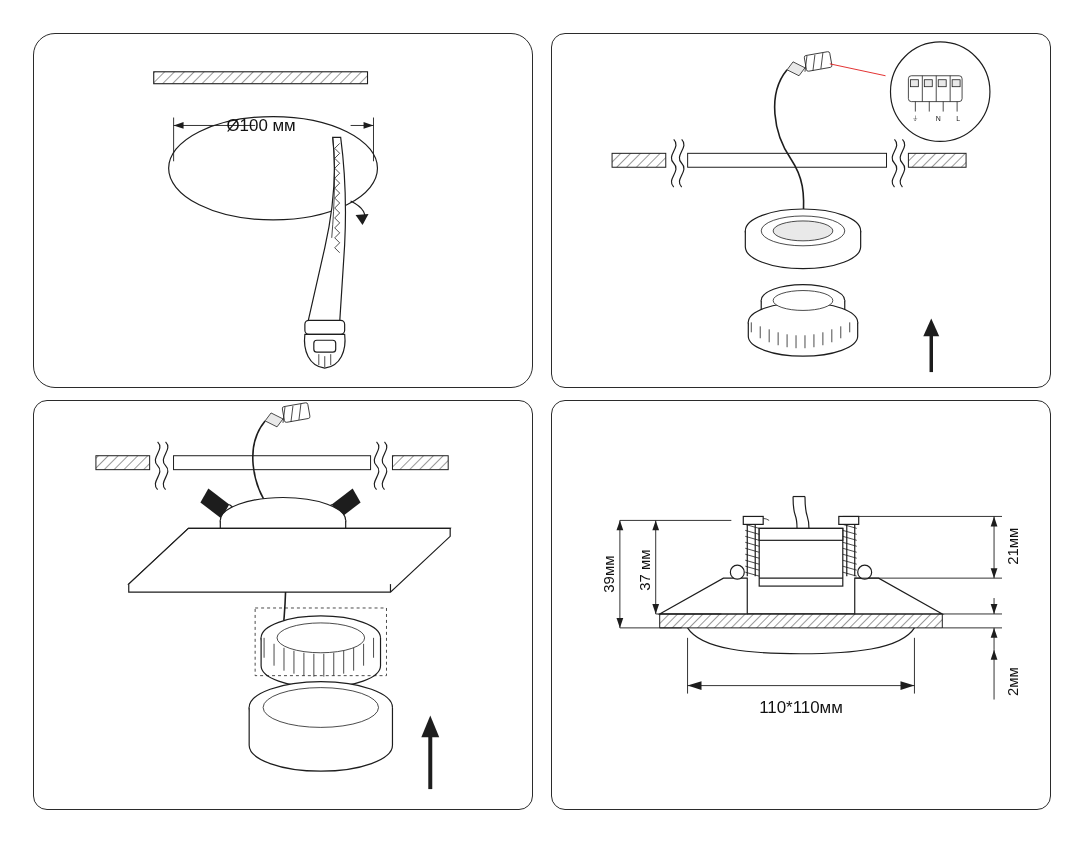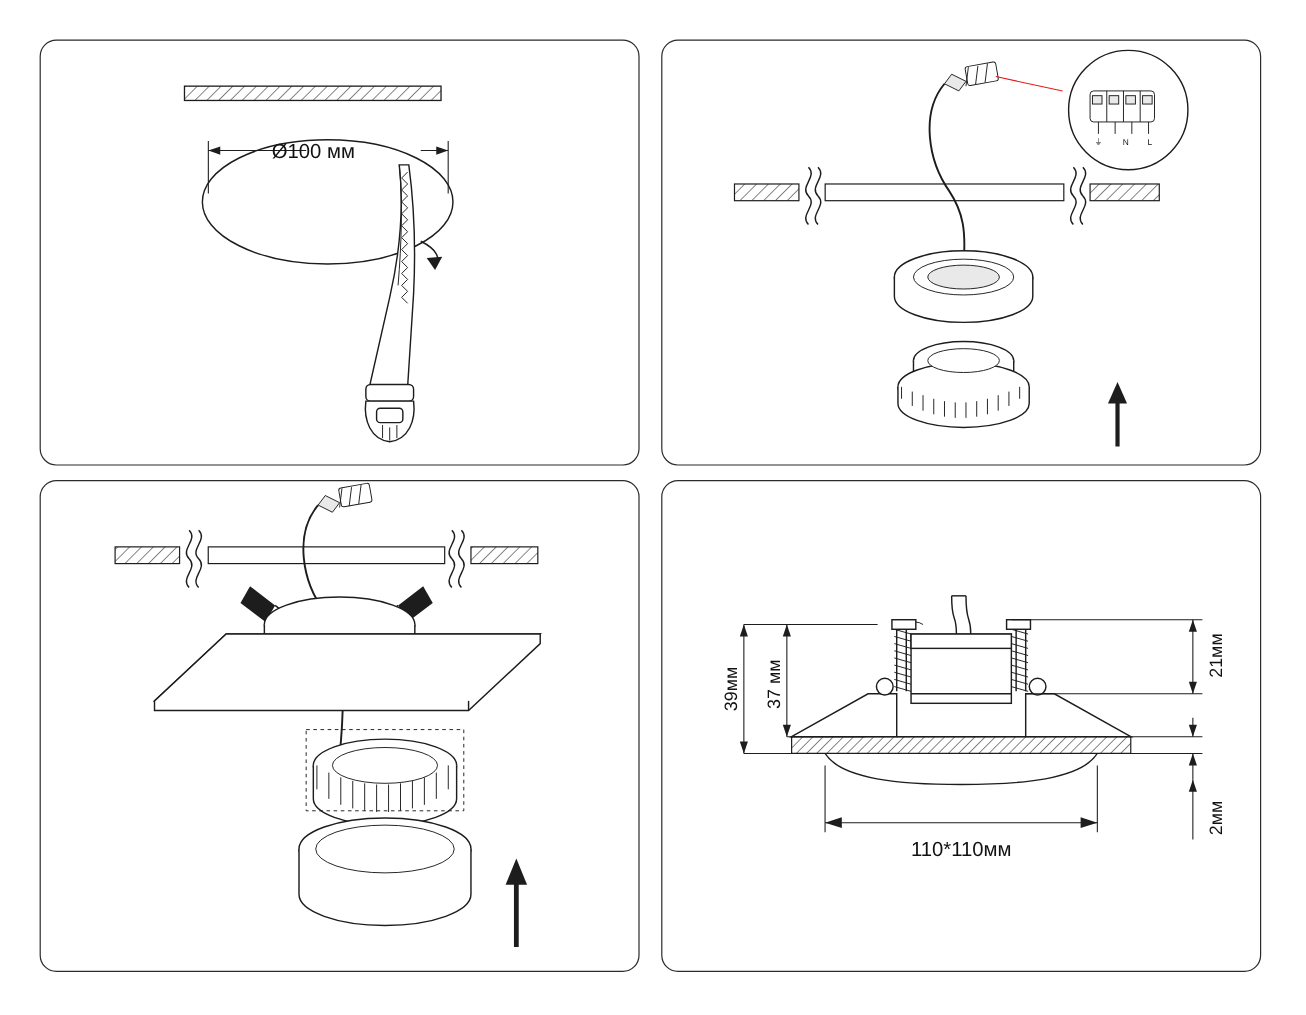--- a/index.html
+++ b/index.html
@@ -19,21 +19,21 @@
     width: 1088px;
     height: 846px;
   }
   .panel {
     position: absolute;
     border: 1px solid #2b2b2b;
     border-radius: 14px;
     background: #ffffff;
     box-sizing: border-box;
   }
-  #panel-1 { left: 33px;  top: 33px;  width: 500px; height: 355px; }
+  #panel-1 { left: 33px;  top: 33px;  width: 500px; height: 355px; border-radius: 22px; }
   #panel-2 { left: 551px; top: 33px;  width: 500px; height: 355px; }
   #panel-3 { left: 33px;  top: 400px; width: 500px; height: 410px; }
   #panel-4 { left: 551px; top: 400px; width: 500px; height: 410px; }
 
   .panel svg {
     position: absolute;
     left: 0;
     top: 0;
     width: 100%;
     height: 100%;

